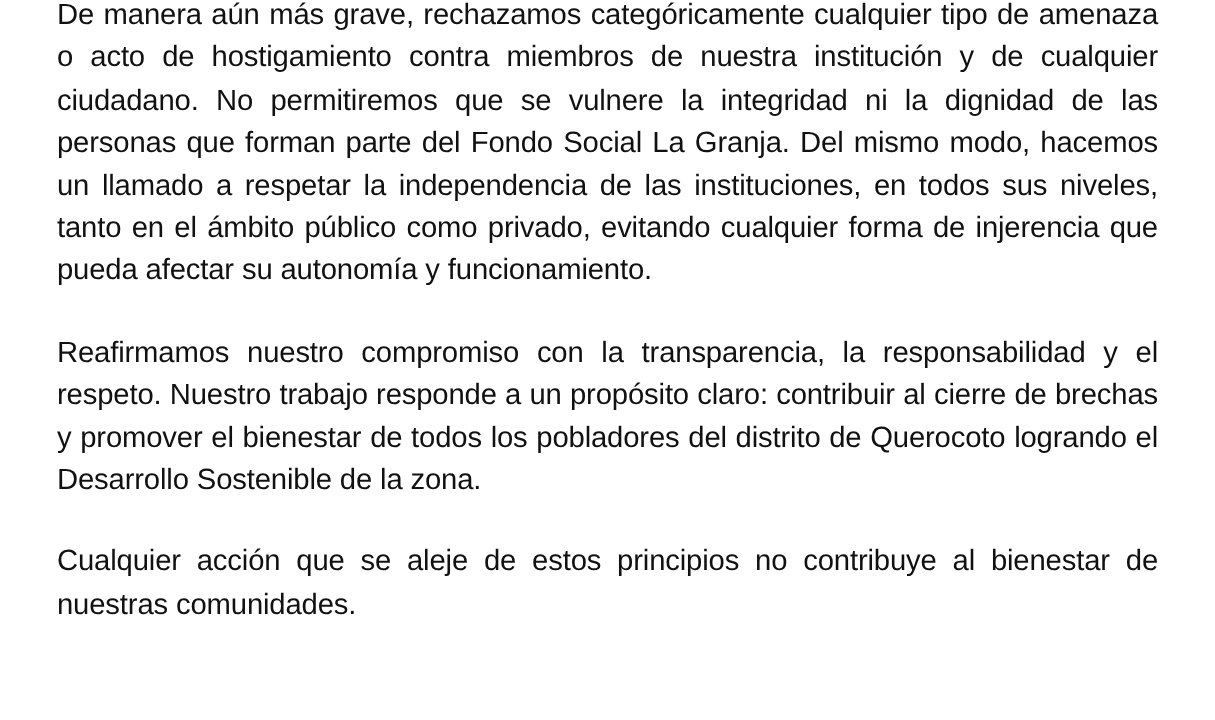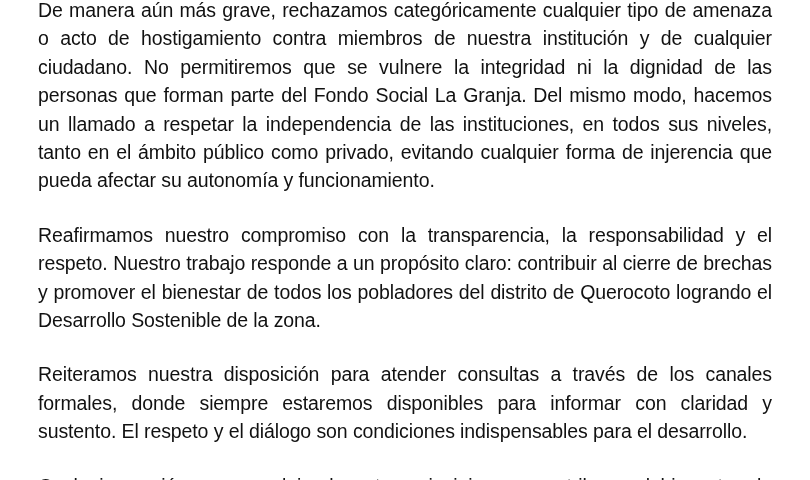--- a/index.html
+++ b/index.html
@@ -39,17 +39,16 @@
     margin-top: -4px;
   }
 </style>
 </head>
 <body>
 
 <div class="page">
   <div class="doc-body">
     <p class="para first">De manera aún más grave, rechazamos categóricamente cualquier tipo de amenaza o acto de hostigamiento contra miembros de nuestra institución y de cualquier ciudadano. No permitiremos que se vulnere la integridad ni la dignidad de las personas que forman parte del Fondo Social La Granja. Del mismo modo, hacemos un llamado a respetar la independencia de las instituciones, en todos sus niveles, tanto en el ámbito público como privado, evitando cualquier forma de injerencia que pueda afectar su autonomía y funcionamiento.</p>
     <p class="para">Reafirmamos nuestro compromiso con la transparencia, la responsabilidad y el respeto. Nuestro trabajo responde a un propósito claro: contribuir al cierre de brechas y promover el bienestar de todos los pobladores del distrito de Querocoto logrando el Desarrollo Sostenible de la zona.</p>
-    <p class="para">Reiteramos nuestra disposición para atender consultas a través de los canales formales, donde siempre estaremos disponibles para informar con claridad y sustento. El respeto y el diálogo son condiciones indispensables para el desarrollo.</p>
     <p class="para">Cualquier acción que se aleje de estos principios no contribuye al bienestar de nuestras comunidades.</p>
 
   </div>
 </div>
 
 </body></html>

